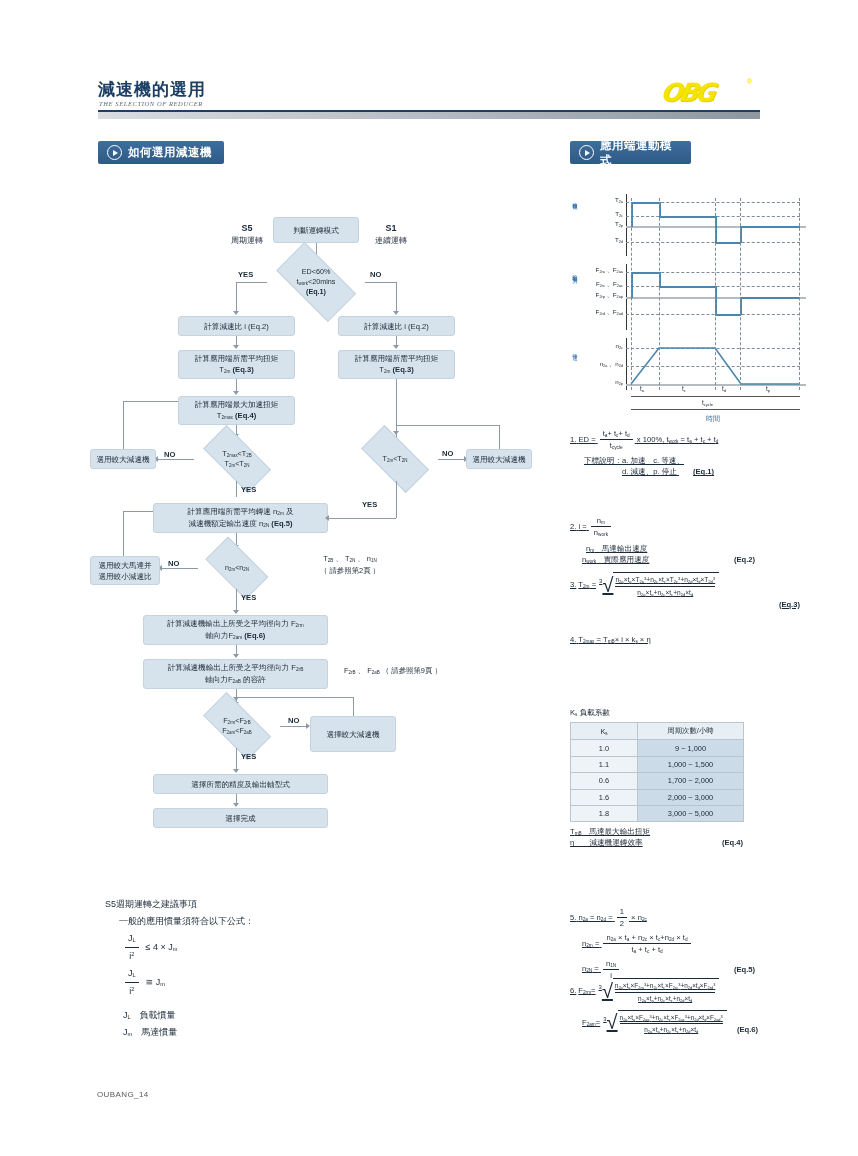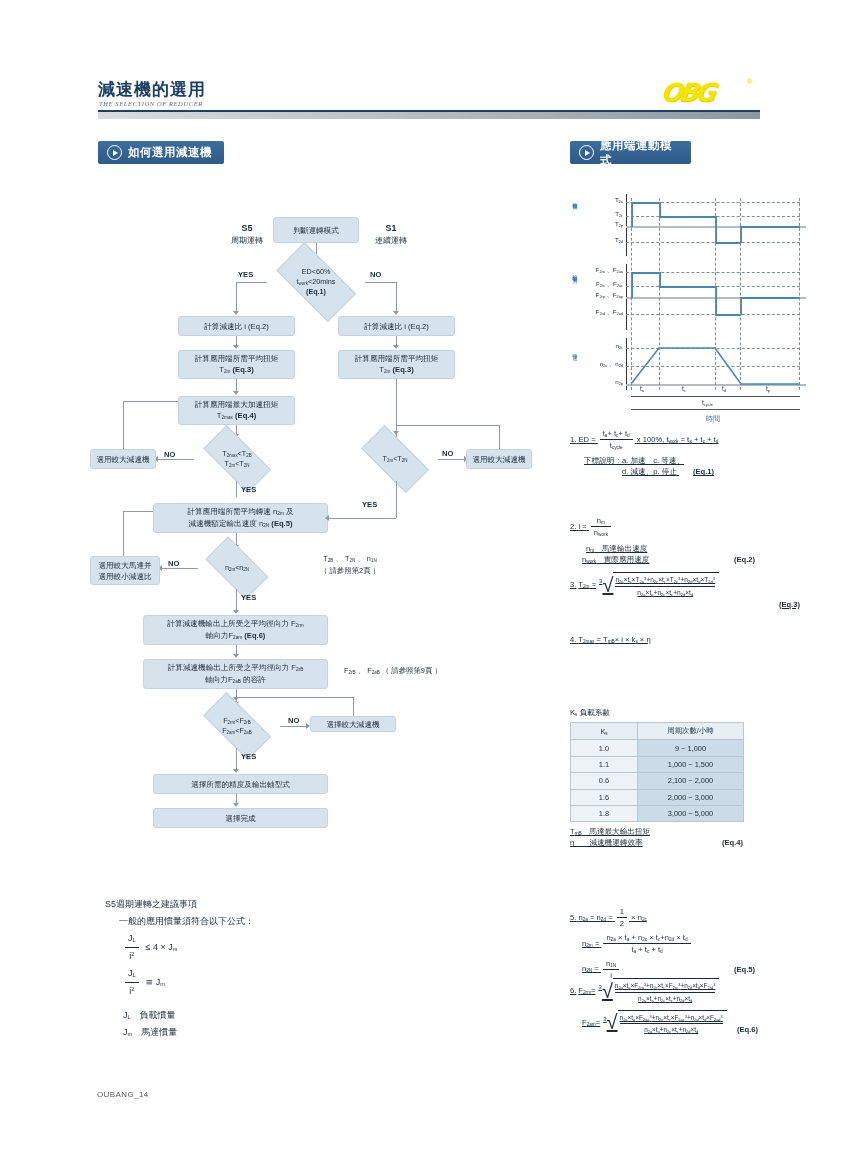--- a/index.html
+++ b/index.html
@@ -260,21 +260,21 @@
 
     <div class="dia" style="left:96px;top:519px;width:86px;height:44px;">
       <div class="dshape"></div>
       <div class="dtxt">
         F<sub>2rm</sub>&lt;F<sub>2rB</sub><br>F<sub>2am</sub>&lt;F<sub>2aB</sub>
       </div>
     </div>
     <div class="yn" style="left:190px;top:531px;">NO</div>
     <div class="ln lnh" style="left:182px;top:541px;width:28px;"></div>
     <div class="arw arw-r" style="left:208px;top:538px;"></div>
-    <div class="box" style="left:212px;top:531px;width:86px;height:16px;">選擇較大減速機</div>
+    <div class="box" style="left:212px;top:531px;width:86px;height:36px;">選擇較大減速機</div>
     <div class="ln lnv" style="left:255px;top:512px;height:19px;"></div>
     <div class="ln lnh" style="left:138px;top:512px;width:117px;"></div>
     <div class="arw arw-d" style="left:135px;top:512px;"></div>
 
     <div class="yn" style="left:143px;top:567px;">YES</div>
     <div class="ln lnv" style="left:138px;top:563px;height:22px;"></div>
     <div class="arw arw-d" style="left:135px;top:584px;"></div>
 
     <div class="box" style="left:55px;top:589px;width:175px;height:20px;">選擇所需的精度及輸出軸型式</div>
     <div class="ln lnv" style="left:138px;top:609px;height:10px;"></div>
@@ -419,21 +419,21 @@
       <tr>
         <td class="c0">1.0</td>
         <td class="c1">9 ~ 1,000</td>
       </tr>
       <tr>
         <td class="c0">1.1</td>
         <td class="c1">1,000 ~ 1,500</td>
       </tr>
       <tr>
         <td class="c0">0.6</td>
-        <td class="c1">2,100 ~ 2,000</td>
+        <td class="c1">1,700 ~ 2,000</td>
       </tr>
       <tr>
         <td class="c0">1.6</td>
         <td class="c1">2,000 ~ 3,000</td>
       </tr>
       <tr>
         <td class="c0">1.8</td>
         <td class="c1">3,000 ~ 5,000</td>
       </tr>
     </tbody>

